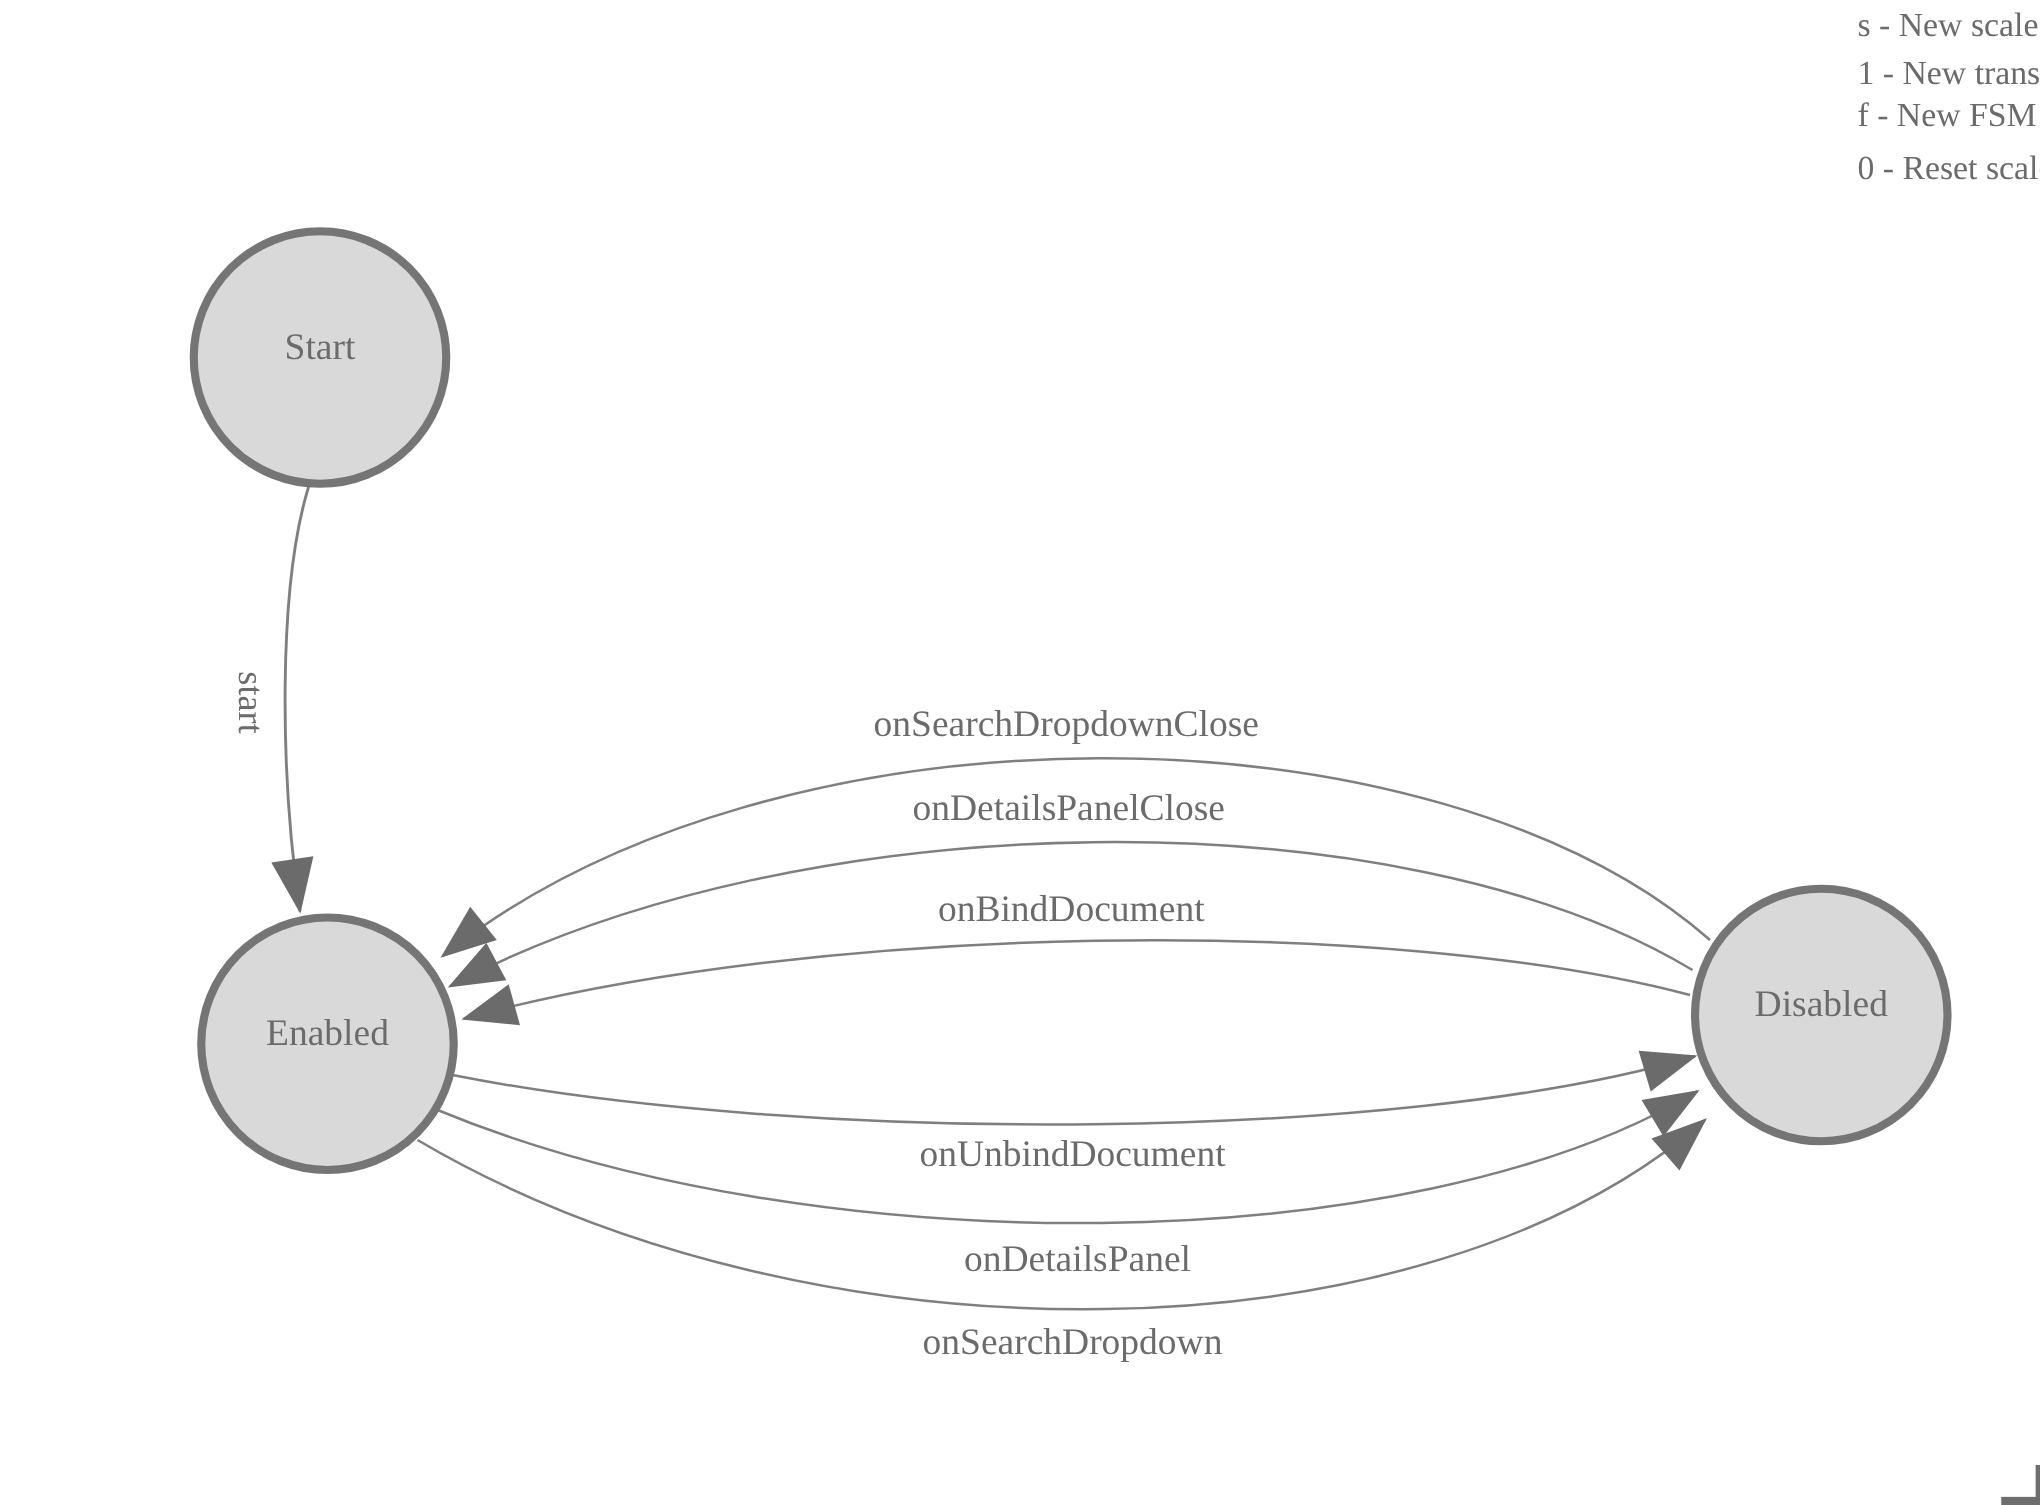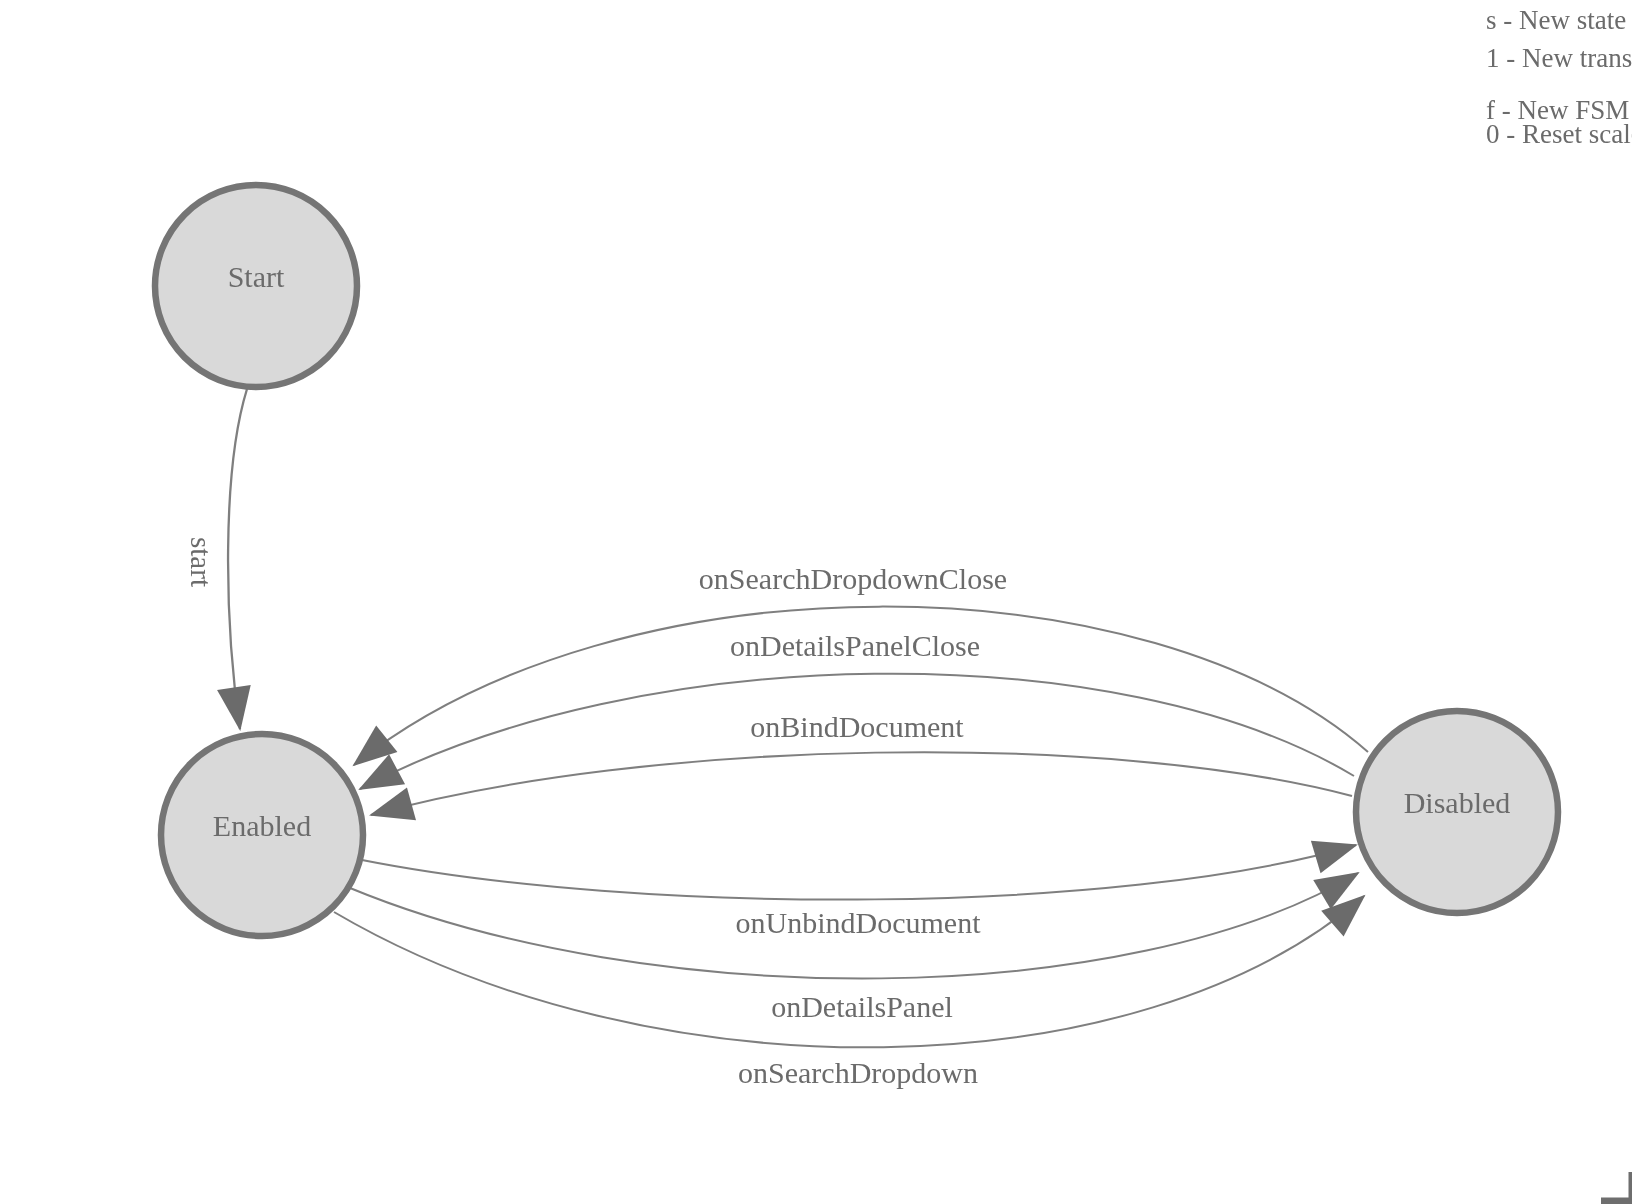--- a/index.html
+++ b/index.html
@@ -78,17 +78,17 @@
     <text class="edge-label" x="858" y="1083" fill="#6b6b6b">onSearchDropdown</text>
   </g>
 
   <g>
     <rect class="corner" x="1628.5" y="1172" width="3.5" height="32" fill="#6e6e6e"></rect>
     <rect class="corner" x="1601" y="1197.5" width="31" height="6.5" fill="#6e6e6e"></rect>
   </g>
 </svg>
 
 <div class="legend">
-  <div style="top:7px">s - New state</div>
+  <div style="top:7px">s - New scale</div>
   <div style="top:45px">1 - New transition</div>
-  <div style="top:97px">f - New FSM</div>
+  <div style="top:79px">f - New FSM</div>
   <div style="top:121px">0 - Reset scale</div>
 </div>
 
 </body></html>

